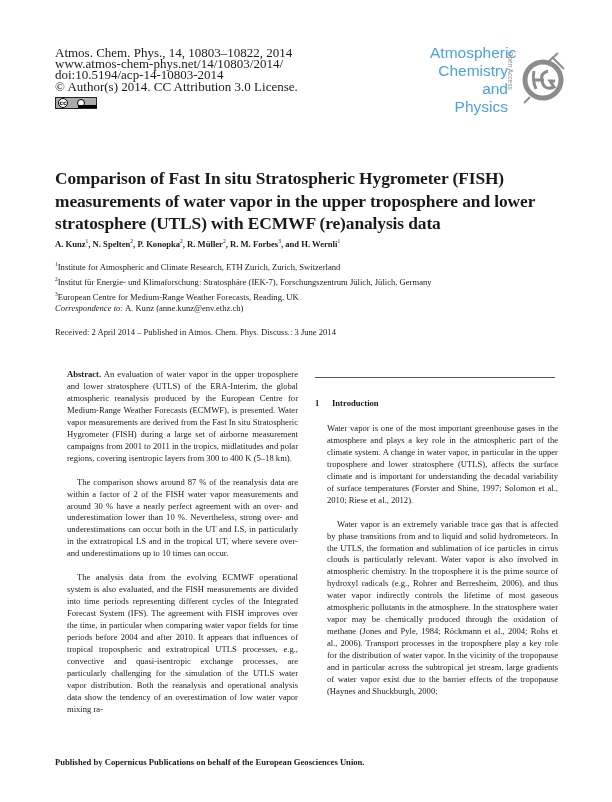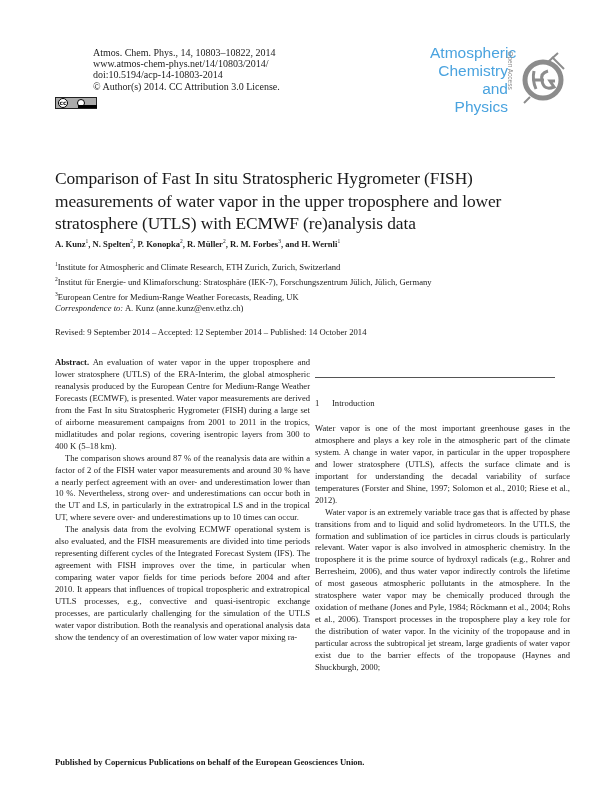--- a/index.html
+++ b/index.html
@@ -1,41 +1,41 @@
 <!DOCTYPE html>
 <html><head>
 <meta charset="utf-8">
 <style>
   html, body { margin: 0; padding: 0; background: #ffffff; }
   body { width: 612px; height: 802px; position: relative; overflow: hidden;
          font-family: "Liberation Serif", "DejaVu Serif", serif; color: #1a1a1a; }
-  .hdr-meta { position: absolute; left: 55px; top: 47px; font-size: 10px; line-height: 11.2px; margin-left: 38px; }
+  .hdr-meta { position: absolute; left: 55px; top: 47px; font-size: 13px; line-height: 11.2px; }
   .cc-badge { position: absolute; left: 55px; top: 97px; width: 42px; height: 12px; background: #aaaaaa; border: 1px solid #222; box-sizing: border-box; display: flex; align-items: center; }
   .cc-badge .c1 { width: 10px; height: 10px; border-radius: 50%; background: #fff; border: 1.5px solid #000; box-sizing: border-box; margin-left: 2px; font-size: 6px; line-height: 7px; text-align: center; font-family: "DejaVu Sans", sans-serif; font-weight: bold; }
   .cc-badge .c2 { width: 8px; height: 8px; border-radius: 50%; background: #fff; border: 1px solid #000; box-sizing: border-box; margin-left: 9px; }
   .cc-badge .bar { position: absolute; left: 22px; bottom: 0; width: 19px; height: 3px; background: #000; }
   .journal-logo { position: absolute; left: 430px; top: 44px; text-align: right; font-family: "Liberation Sans", "DejaVu Sans", sans-serif; color: #4aa3df; font-size: 15.5px; line-height: 18px; width: 78px; }
   .open-access { position: absolute; left: 504px; top: 47px; width: 10px; height: 52px; }
   .open-access span { position: absolute; left: -20px; top: 20px; transform: rotate(90deg); font-size: 6.5px; color: #888; font-family: "Liberation Sans", sans-serif; white-space: nowrap; width: 52px; text-align: center; }
   .egu-logo { position: absolute; left: 518px; top: 47px; width: 58px; height: 58px; }
-  .title { position: absolute; left: 55px; top: 167px; width: 505px; font-weight: normal; font-size: 17.4px; line-height: 22.5px; letter-spacing: -0.1px; }
+  .title { position: absolute; left: 55px; top: 167px; width: 505px; font-weight: bold; font-size: 17.4px; line-height: 22.5px; letter-spacing: -0.1px; }
   .authors { position: absolute; left: 55px; top: 238px; font-size: 8.6px; font-weight: bold; white-space: nowrap; }
   .authors sup, .aff sup { font-size: 5.5px; font-weight: normal; }
   .aff { position: absolute; left: 55px; top: 258px; font-size: 8.6px; line-height: 12px; }
   .corr { position: absolute; left: 55px; top: 303px; font-size: 8.6px; }
   .corr i { font-style: italic; margin-top: 20px; }
   .dates { position: absolute; left: 55px; top: 326px; font-size: 8.6px; line-height: 12px; }
   .col { position: absolute; font-size: 8.6px; line-height: 11.95px; text-align: justify; width: 255px; hyphens: manual; }
-  .col p { margin: 0; }
+  .col p { margin: 12px; }
   .col p.ind { text-indent: 10px; }
   .left-col { left: 55px; top: 357px; }
   .right-col { left: 315px; top: 357px; }
   .abs-head { font-weight: bold; }
   .rule { height: 1px; background: #555; margin: 20px 0 20px 0; width: 240px; }
-  .sec-head { font-weight: normal; font-size: 8.6px; margin-bottom: 13px; }
+  .sec-head { font-weight: bold; font-size: 8.6px; margin-bottom: 13px; }
   .sec-head .num { display: inline-block; width: 17px; }
   .footer { position: absolute; left: 55px; top: 757px; font-weight: bold; font-size: 8.6px; font-family: Liberation Serif, serif; }
 </style>
 </head>
 <body>
 
 <div class="hdr-meta">
   <div>Atmos. Chem. Phys., 14, 10803–10822, 2014</div>
   <div>www.atmos-chem-phys.net/14/10803/2014/</div>
   <div>doi:10.5194/acp-14-10803-2014</div>
@@ -81,21 +81,21 @@
   <div><sup>2</sup><span>Institut für Energie- und Klimaforschung: Stratosphäre (IEK-7), Forschungszentrum Jülich, Jülich, Germany</span></div>
   <div><sup>3</sup><span>European Centre for Medium-Range Weather Forecasts, Reading, UK</span></div>
 </div>
 
 <div class="corr">
   <i>Correspondence to:</i>
   <span>A. Kunz (anne.kunz@env.ethz.ch)</span>
 </div>
 
 <div class="dates">
-  <div>Revised: 9 September 2014 – Accepted: 12 September 2014 – Published: 14 October 2014</div>
+  <div>Received: 2 April 2014 – Published in Atmos. Chem. Phys. Discuss.: 3 June 2014</div>
 </div>
 
 <div class="col left-col">
   <p><span class="abs-head">Abstract.</span> <span>An evaluation of water vapor in the upper troposphere and lower stratosphere (UTLS) of the ERA-Interim, the global atmospheric reanalysis produced by the European Centre for Medium-Range Weather Forecasts (ECMWF), is presented. Water vapor measurements are derived from the Fast In situ Stratospheric Hygrometer (FISH) during a large set of airborne measurement campaigns from 2001 to 2011 in the tropics, midlatitudes and polar regions, covering isentropic layers from 300 to 400 K (5–18 km).</span></p>
   <p class="ind">The comparison shows around 87 % of the reanalysis data are within a factor of 2 of the FISH water vapor measurements and around 30 % have a nearly perfect agreement with an over- and underestimation lower than 10 %. Nevertheless, strong over- and underestimations can occur both in the UT and LS, in particularly in the extratropical LS and in the tropical UT, where severe over- and underestimations up to 10 times can occur.</p>
   <p class="ind">The analysis data from the evolving ECMWF operational system is also evaluated, and the FISH measurements are divided into time periods representing different cycles of the Integrated Forecast System (IFS). The agreement with FISH improves over the time, in particular when comparing water vapor fields for time periods before 2004 and after 2010. It appears that influences of tropical tropospheric and extratropical UTLS processes, e.g., convective and quasi-isentropic exchange processes, are particularly challenging for the simulation of the UTLS water vapor distribution. Both the reanalysis and operational analysis data show the tendency of an overestimation of low water vapor mixing ra-</p>
 </div>
 
 <div class="col right-col">
   <div class="rule"></div>

